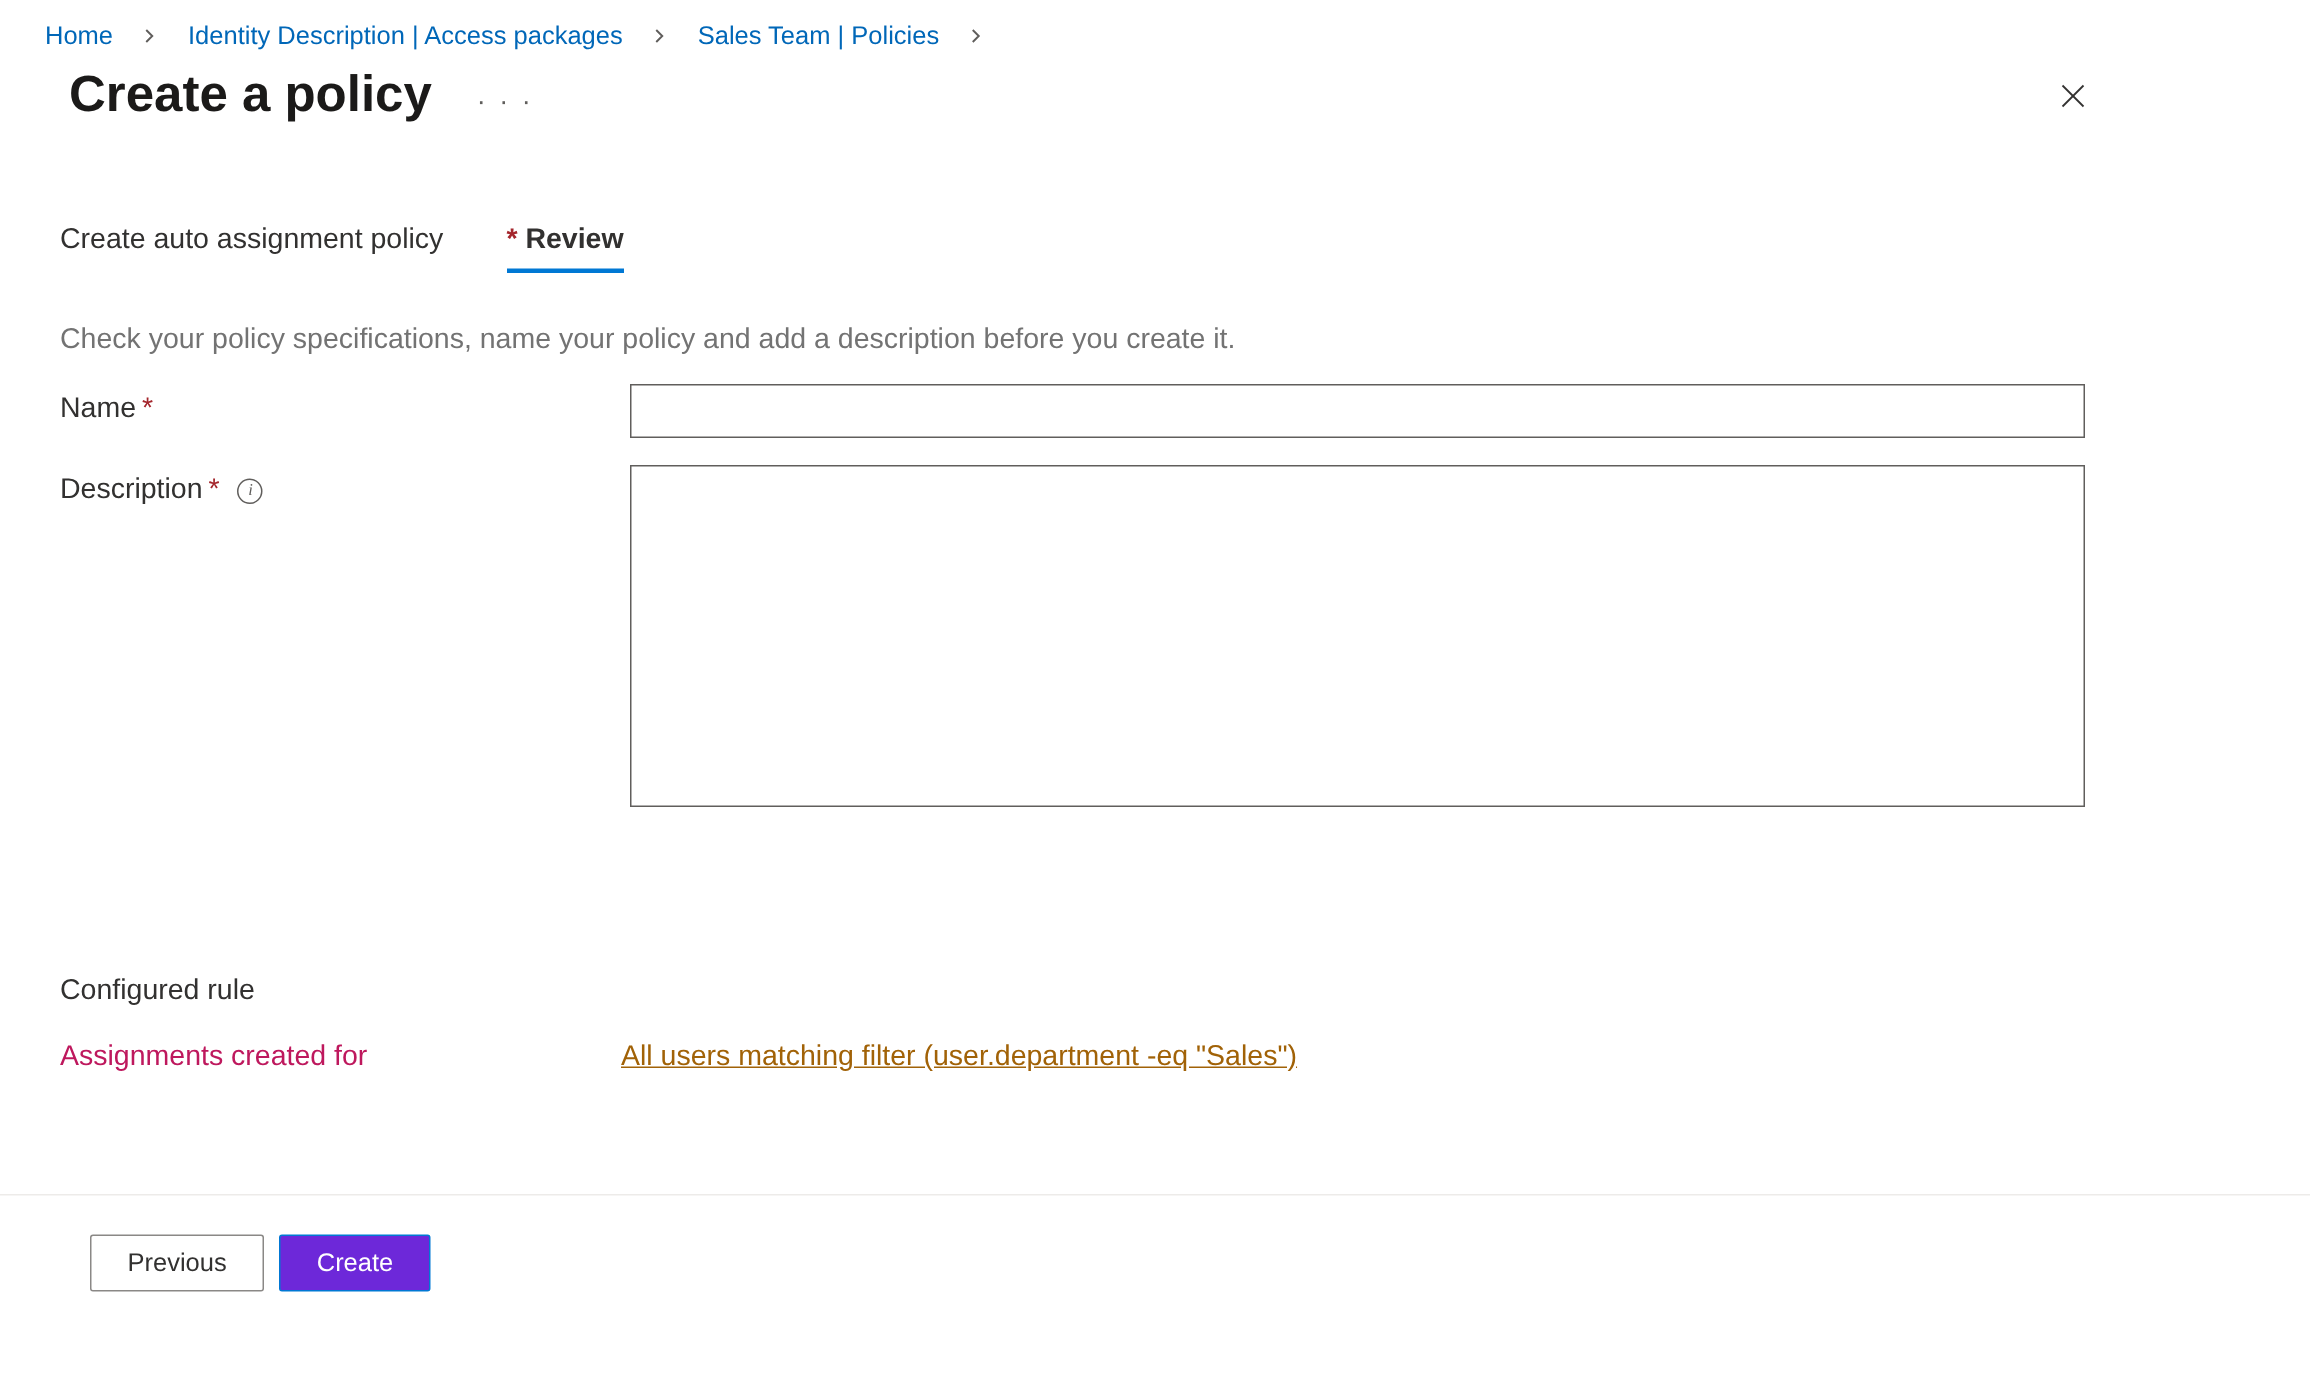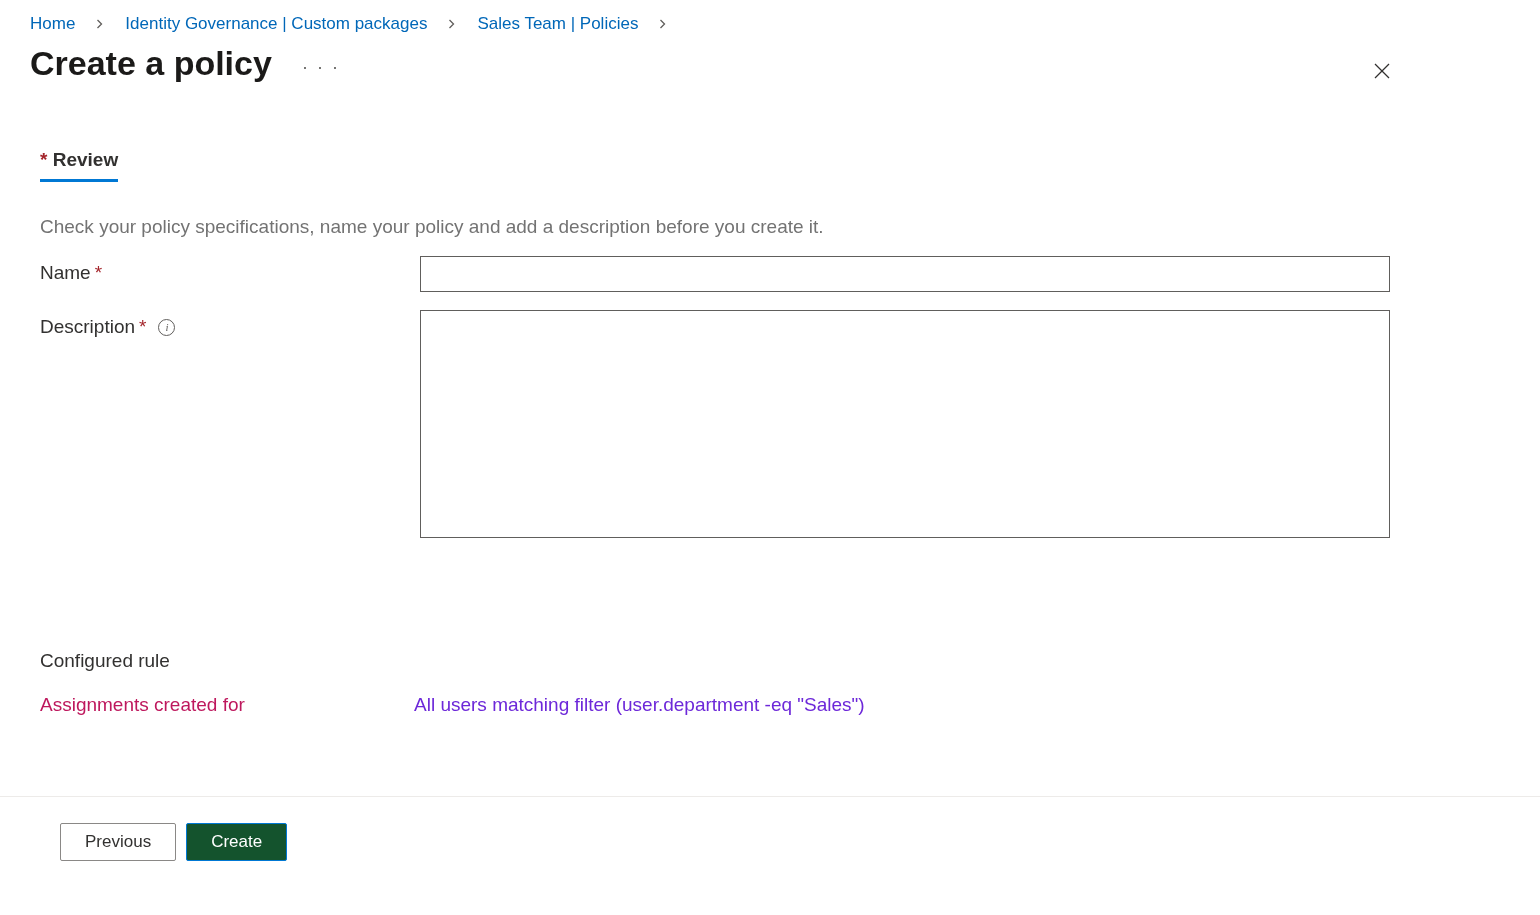--- a/index.html
+++ b/index.html
@@ -26,23 +26,24 @@
     .breadcrumb a {
       color: #0067b8;
       text-decoration: none;
     }
     .breadcrumb-sep {
       color: #605e5c;
       font-size: 13px;
     }
     .header {
       display: flex;
-      align-items: flex-end;
+      align-items: center;
       padding: 10px 30px 0 30px;
       justify-content: space-between;
+      margin-left: 16px;
     }
     .header-left {
       display: flex;
       align-items: center;
       gap: 30px;
     }
     .page-title {
       font-size: 34px;
       font-weight: 600;
       color: #1b1a19;
@@ -157,21 +158,22 @@
     .readonly-row {
       display: flex;
       margin-top: 22px;
       font-size: 19px;
     }
     .readonly-label {
       width: 374px;
       color: #be185d;
     }
     .readonly-value {
-      color: #6d28d9;
+      color: #a16207;
+      text-decoration: underline;
     }
     .footer {
       position: absolute;
       bottom: 54px;
       left: 0;
       right: 0;
       border-top: 1px solid #edebe9;
       padding: 26px 60px 0 60px;
       display: flex;
       gap: 10px;
@@ -183,37 +185,37 @@
       border-radius: 2px;
       cursor: pointer;
       border: 1px solid transparent;
     }
     .btn-secondary {
       background: #fff;
       border: 1px solid #8a8886;
       color: #323130;
     }
     .btn-primary {
-      background: #14532d;
+      background: #6d28d9;
       color: #fff;
       border: 1px solid #0078d4;
       font-weight: 400;
     }
   </style>
 </head>
 <body>
 
 <nav class="breadcrumb">
   <a href="#">Home</a>
   <span class="breadcrumb-sep">
     <svg width="10" height="10" viewBox="0 0 10 10">
         <path d="M2.5 1 L6.5 5 L2.5 9" fill="none" stroke="#605e5c" stroke-width="1.3"></path>
       </svg>
   </span>
-  <a href="#">Identity Governance | Custom packages</a>
+  <a href="#">Identity Description | Access packages</a>
   <span class="breadcrumb-sep">
     <svg width="10" height="10" viewBox="0 0 10 10">
         <path d="M2.5 1 L6.5 5 L2.5 9" fill="none" stroke="#605e5c" stroke-width="1.3"></path>
       </svg>
   </span>
   <a href="#">Sales Team | Policies</a>
   <span class="breadcrumb-sep">
     <svg width="10" height="10" viewBox="0 0 10 10">
         <path d="M2.5 1 L6.5 5 L2.5 9" fill="none" stroke="#605e5c" stroke-width="1.3"></path>
       </svg>
@@ -228,20 +230,23 @@
   <div class="close-btn">
     <svg viewBox="0 0 20 20">
       <line x1="3" y1="3" x2="17" y2="17"></line>
       <line x1="17" y1="3" x2="3" y2="17"></line>
     </svg>
   </div>
 </div>
 
 <div class="content">
   <div class="tabs">
+    <div class="tab">
+      <span>Create auto assignment policy</span>
+    </div>
     <div class="tab active">
       <span class="asterisk">*&nbsp;</span><span>Review</span>
     </div>
   </div>
 
   <p class="instruction">Check your policy specifications, name your policy and add a description before you create it.</p>
 
   <div class="form-row">
     <label class="form-label">
       <span>Name</span>

